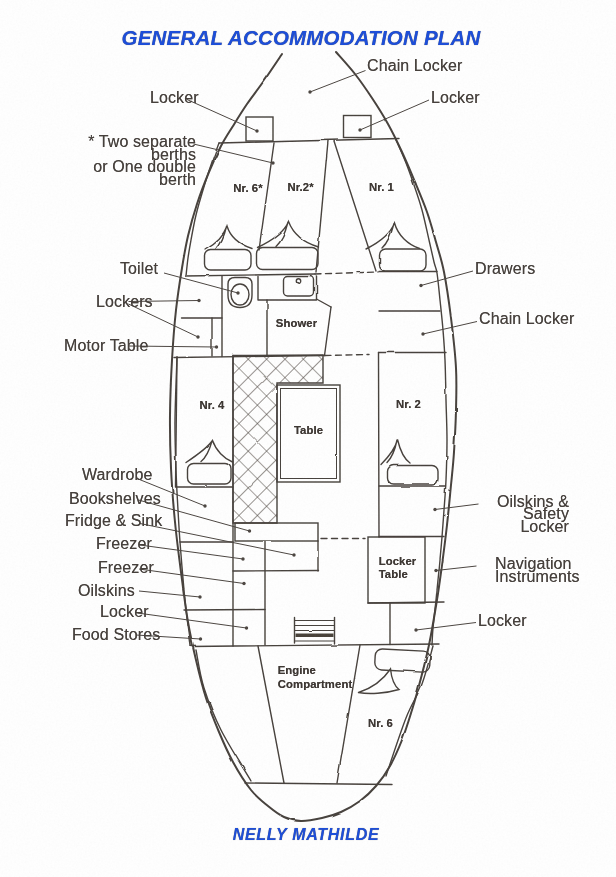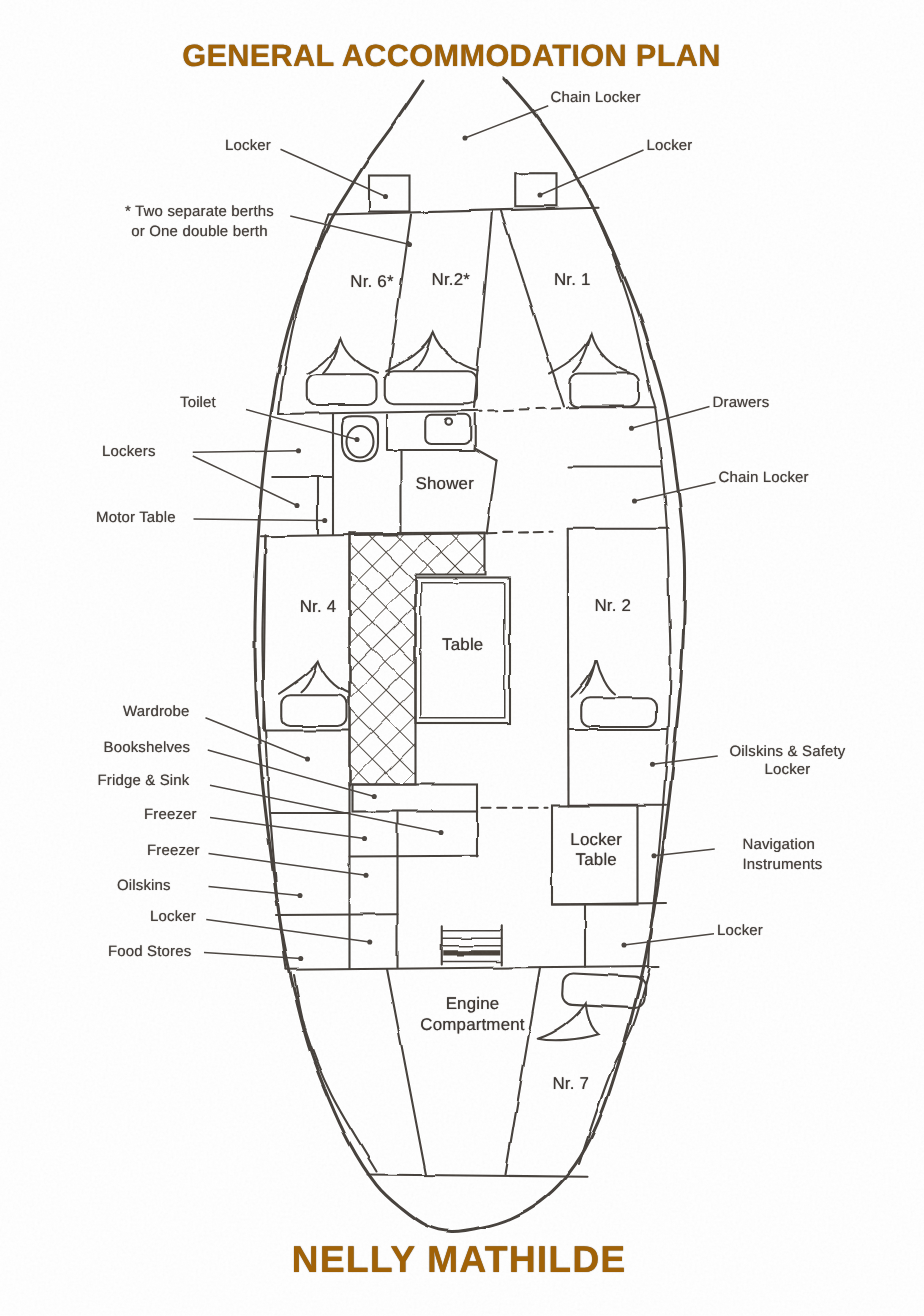--- a/index.html
+++ b/index.html
@@ -1,30 +1,30 @@
 <!DOCTYPE html>
 <html><head>
 <meta charset="utf-8">
 <style>
   html,body{margin:0;padding:0;}
   body{width:616px;height:877px;background:#ffffff;position:relative;overflow:hidden;
        font-family:"Liberation Sans","DejaVu Sans",sans-serif;}
   #plan{position:absolute;left:0;top:0;width:616px;height:877px;}
   svg{position:absolute;left:0;top:0;}
-  .lbl{position:absolute;font-size:10px;line-height:12.5px;color:#46403c;white-space:nowrap;
+  .lbl{position:absolute;font-size:16px;line-height:12.5px;color:#46403c;white-space:nowrap;
        letter-spacing:0.1px;margin-top:-1px;text-shadow:0 0 0.6px rgba(70,64,60,0.75);}
   .lbl2{white-space:normal;}
-  .blbl{position:absolute;font-size:11.3px;line-height:13.5px;font-weight:normal;color:#3e3834;
-        white-space:nowrap;transform:translate(-50%,-50%);text-align:center;letter-spacing:0.1px;
+  .blbl{position:absolute;font-size:11.3px;line-height:13.5px;font-weight:bold;color:#3e3834;
+        white-space:nowrap;transform:translate(-50%,-50%);text-align:left;letter-spacing:0.1px;
         text-shadow:0 0 0.6px rgba(62,56,52,0.8);}
-  .title{position:absolute;font-weight:bold;color:#a16207;white-space:nowrap;
-         transform:translateX(-50%);text-shadow:0 0 0.7px rgba(59,53,49,0.8);}
+  .title{position:absolute;font-weight:bold;color:#1d4ed8;white-space:nowrap;
+         transform:translateX(-50%);text-shadow:0 0 0.7px rgba(59,53,49,0.8);font-style:italic;}
   #main-title{left:301px;top:26px;font-size:20.5px;letter-spacing:0.2px;}
-  #boat-name{left:306px;top:826px;font-size:25px;letter-spacing:0.7px;}
-  .ctr{text-align:center;}
+  #boat-name{left:306px;top:826px;font-size:16px;letter-spacing:0.7px;}
+  .ctr{text-align:right;}
 </style>
 </head>
 <body>
 
 <div id="plan">
 
 <svg width="616" height="877" viewBox="0 0 616 877">
   <defs>
     <filter id="rough" x="-3%" y="-3%" width="106%" height="106%">
       <feTurbulence type="fractalNoise" baseFrequency="0.04" numOctaves="2" seed="11" result="n"></feTurbulence>
@@ -177,21 +177,21 @@
   </g>
   <rect width="616" height="877" filter="url(#paperNoise)" opacity="0.05"></rect>
 </svg>
 
 <div class="title" id="main-title">GENERAL ACCOMMODATION PLAN</div>
 <div class="title" id="boat-name">NELLY MATHILDE</div>
 
 <div class="lbl" style="left:150px;top:92.5px">Locker</div>
 <div class="lbl lbl2 ctr" style="left:70px;top:137px;width:126px"><span>* Two separate berths</span><br><span>or One double berth</span></div>
 <div class="lbl" style="left:120px;top:264px">Toilet</div>
-<div class="lbl" style="left:68px;top:296.5px">Lockers</div>
+<div class="lbl" style="left:96px;top:296.5px">Lockers</div>
 <div class="lbl" style="left:64px;top:340.5px">Motor Table</div>
 <div class="lbl" style="left:82px;top:469.5px">Wardrobe</div>
 <div class="lbl" style="left:69px;top:493.5px">Bookshelves</div>
 <div class="lbl" style="left:65px;top:516px">Fridge &amp; Sink</div>
 <div class="lbl" style="left:96px;top:538.5px">Freezer</div>
 <div class="lbl" style="left:98px;top:563px">Freezer</div>
 <div class="lbl" style="left:78px;top:585.5px">Oilskins</div>
 <div class="lbl" style="left:100px;top:607px">Locker</div>
 <div class="lbl" style="left:72px;top:629.5px">Food Stores</div>
 
@@ -205,15 +205,15 @@
 
 <div class="blbl" style="left:248px;top:189px">Nr. 6*</div>
 <div class="blbl" style="left:300.5px;top:187.5px">Nr.2*</div>
 <div class="blbl" style="left:381.5px;top:187.5px">Nr. 1</div>
 <div class="blbl" style="left:296.5px;top:324px">Shower</div>
 <div class="blbl" style="left:212px;top:406px">Nr. 4</div>
 <div class="blbl" style="left:308.5px;top:431px">Table</div>
 <div class="blbl" style="left:408.5px;top:405px">Nr. 2</div>
 <div class="blbl" style="left:397.5px;top:567.5px"><span>Locker</span><br><span>Table</span></div>
 <div class="blbl" style="left:315px;top:677px"><span>Engine</span><br><span>Compartment</span></div>
-<div class="blbl" style="left:380.5px;top:723.5px">Nr. 7</div>
+<div class="blbl" style="left:380.5px;top:723.5px">Nr. 6</div>
 
 </div>
 
 </body></html>

